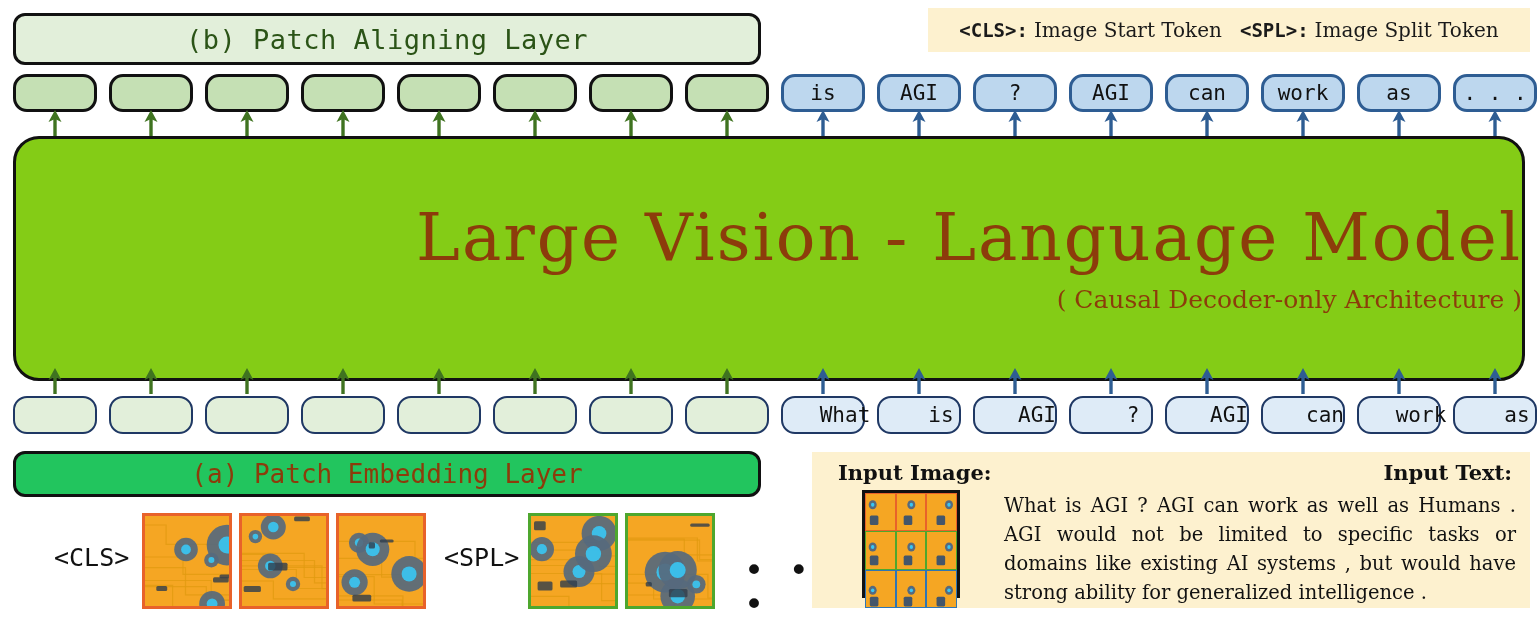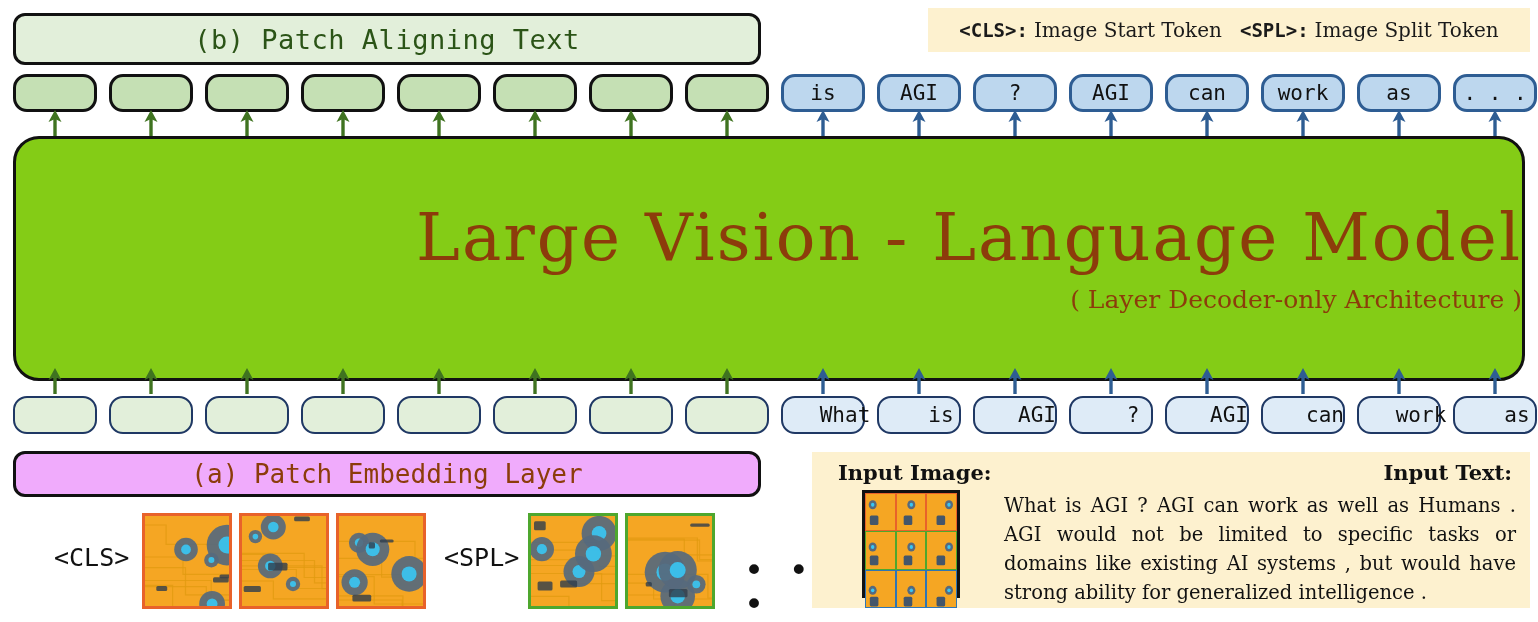--- a/index.html
+++ b/index.html
@@ -60,21 +60,21 @@
     font-size: 27px;
     font-family: "DejaVu Sans Mono", "Liberation Mono", monospace;
     letter-spacing: 0.5px;
   }
 
   
   #embed-layer {
     position: absolute;
     left: 13px; top: 451px;
     width: 748px; height: 46px;
-    background: #f0abfc;
+    background: #22c55e;
     border: 3px solid #111111;
     border-radius: 12px;
     box-sizing: border-box;
     display: flex;
     align-items: center;
     justify-content: center;
     color: #8c3c0b;
     font-size: 26px;
     font-family: "DejaVu Sans Mono", "Liberation Mono", monospace;
   }
@@ -246,21 +246,21 @@
       <span class="legend-tok">&lt;CLS&gt;:</span>
       <span class="legend-desc">Image Start Token</span>
     </span>
     <span class="legend-entry">
       <span class="legend-tok">&lt;SPL&gt;:</span>
       <span class="legend-desc">Image Split Token</span>
     </span>
   </div>
 
   <div id="align-layer">
-    <span>(b) Patch Aligning Text</span>
+    <span>(b) Patch Aligning Layer</span>
   </div>
 
   <div class="row" id="row-top">
       <div class="tok green"></div>
       <div class="tok green"></div>
       <div class="tok green"></div>
       <div class="tok green"></div>
       <div class="tok green"></div>
       <div class="tok green"></div>
       <div class="tok green"></div>
@@ -369,21 +369,21 @@
       <div class="arrow" style="left: 1487px; top: 110px;">
         <svg width="16" height="26" viewBox="0 0 16 26">
           <line x1="8" y1="26" x2="8" y2="8" stroke="#2e5d93" stroke-width="3.4"></line>
           <polygon points="8,0 1.5,12 8,9 14.5,12" fill="#2e5d93"></polygon>
         </svg>
       </div>
     </div>
 
   <div id="lvlm">
     <div id="lvlm-title">Large  Vision - Language  Model</div>
-    <div id="lvlm-sub">( Layer Decoder-only Architecture )</div>
+    <div id="lvlm-sub">( Causal Decoder-only Architecture )</div>
   </div>
 
   <div id="arrows-bot">
       <div class="arrow" style="left: 47px; top: 368px;">
         <svg width="16" height="26" viewBox="0 0 16 26">
           <line x1="8" y1="26" x2="8" y2="8" stroke="#3f7320" stroke-width="3.4"></line>
           <polygon points="8,0 1.5,12 8,9 14.5,12" fill="#3f7320"></polygon>
         </svg>
       </div>
       <div class="arrow" style="left: 143px; top: 368px;">

